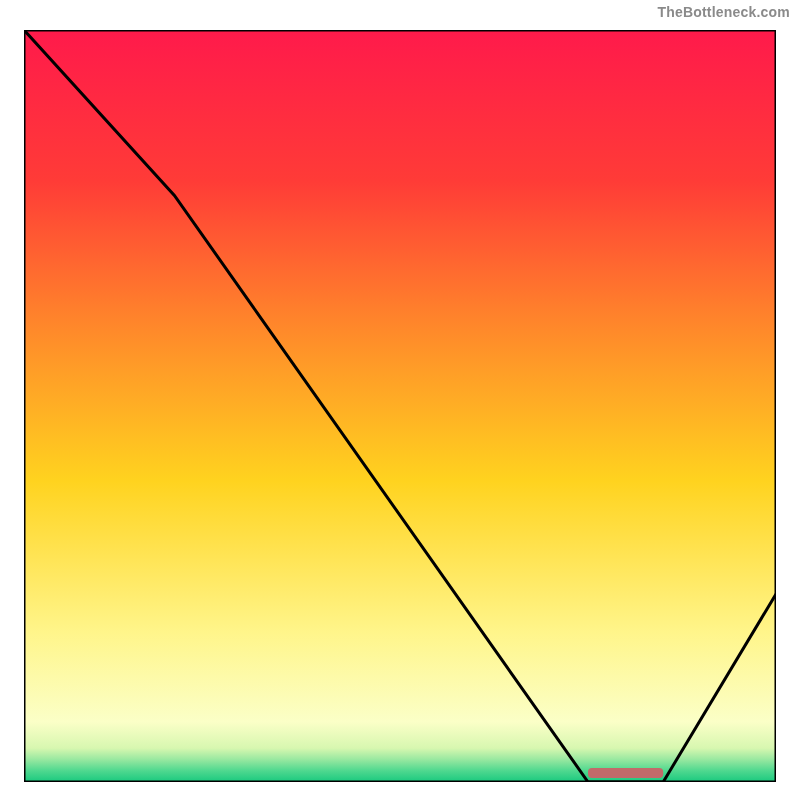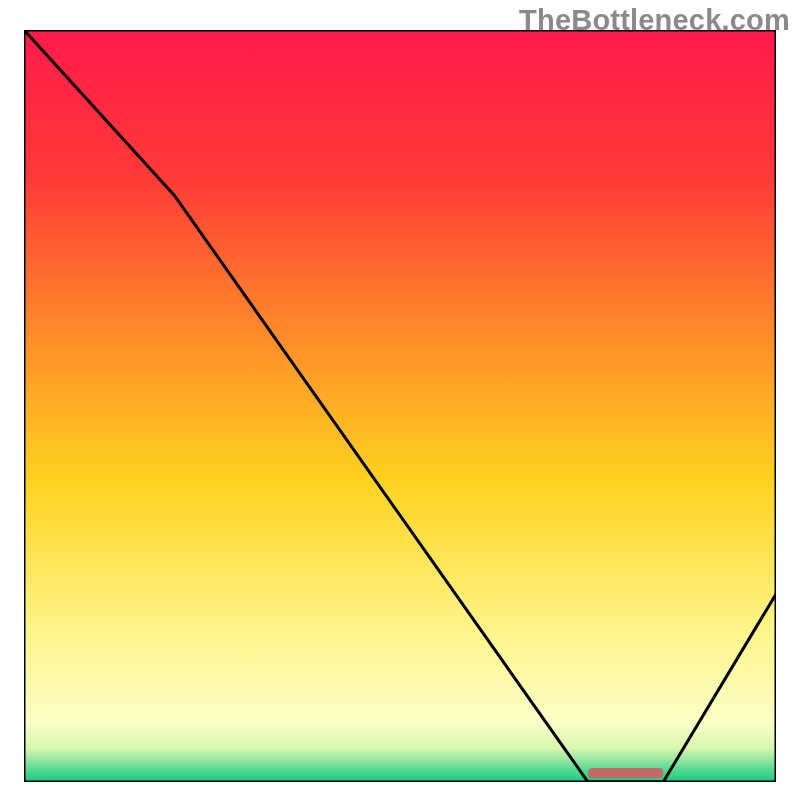--- a/index.html
+++ b/index.html
@@ -12,21 +12,21 @@
   }
   .wrap {
     position: relative;
     width: 800px;
     height: 800px;
   }
   .attribution {
     position: absolute;
     top: 4px;
     right: 10px;
-    font-size: 29px;
+    font-size: 14px;
     font-weight: bold;
     color: #8a8a8a;
     letter-spacing: 0.2px;
   }
   .plot {
     position: absolute;
     left: 24px;
     top: 30px;
     width: 752px;
     height: 752px;

